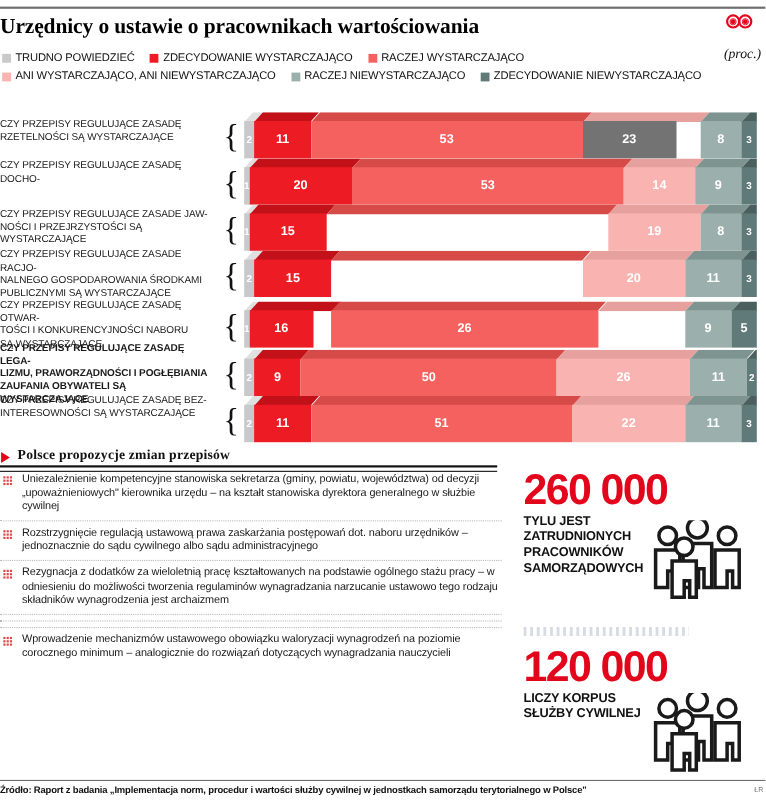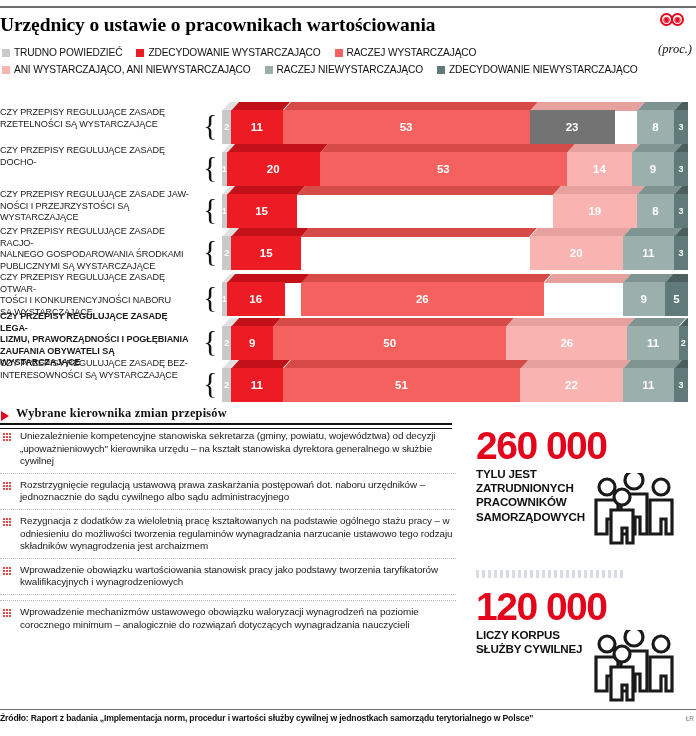--- a/index.html
+++ b/index.html
@@ -566,21 +566,21 @@
         </div>
         <div class="seg small" style="left: 452.02px; width: 13.98px; background: rgb(95, 122, 120);">
           <span>3</span>
         </div>
       </div>
     </div>
   </div>
 
 <div class="sec-head">
   <span class="sec-arrow"></span>
-  <span class="sec-title">Wybrane kierownika zmian przepisów</span>
+  <span class="sec-title">Polsce propozycje zmian przepisów</span>
   <span class="sec-rule"></span>
 </div>
 
 <div class="props" id="props">
     <div class="prop">
       <span class="prop-ico">
         <i style="left: 0px; top: 0px;"></i>
         <i style="left: 3.2px; top: 0px;"></i>
         <i style="left: 6.4px; top: 0px;"></i>
         <i style="left: 0px; top: 3.2px;"></i>
@@ -616,34 +616,20 @@
         <i style="left: 0px; top: 3.2px;"></i>
         <i style="left: 3.2px; top: 3.2px;"></i>
         <i style="left: 6.4px; top: 3.2px;"></i>
         <i style="left: 0px; top: 6.4px;"></i>
         <i style="left: 3.2px; top: 6.4px;"></i>
         <i style="left: 6.4px; top: 6.4px;"></i>
       </span>
       <div class="prop-txt">Rezygnacja z dodatków za wieloletnią pracę kształtowanych na podstawie ogólnego stażu pracy – w odniesieniu do możliwości tworzenia regulaminów wynagradzania narzucanie ustawowo tego rodzaju składników wynagrodzenia jest archaizmem</div>
     </div>
     <div class="dotted"></div>
-    <div class="prop">
-      <span class="prop-ico">
-        <i style="left: 0px; top: 0px;"></i>
-        <i style="left: 3.2px; top: 0px;"></i>
-        <i style="left: 6.4px; top: 0px;"></i>
-        <i style="left: 0px; top: 3.2px;"></i>
-        <i style="left: 3.2px; top: 3.2px;"></i>
-        <i style="left: 6.4px; top: 3.2px;"></i>
-        <i style="left: 0px; top: 6.4px;"></i>
-        <i style="left: 3.2px; top: 6.4px;"></i>
-        <i style="left: 6.4px; top: 6.4px;"></i>
-      </span>
-      <div class="prop-txt">Wprowadzenie obowiązku wartościowania stanowisk pracy jako podstawy tworzenia taryfikatorów kwalifikacyjnych i wynagrodzeniowych</div>
-    </div>
     <div class="dotted"></div>
     <div class="dotted"></div>
     <div class="prop">
       <span class="prop-ico">
         <i style="left: 0px; top: 0px;"></i>
         <i style="left: 3.2px; top: 0px;"></i>
         <i style="left: 6.4px; top: 0px;"></i>
         <i style="left: 0px; top: 3.2px;"></i>
         <i style="left: 3.2px; top: 3.2px;"></i>
         <i style="left: 6.4px; top: 3.2px;"></i>

